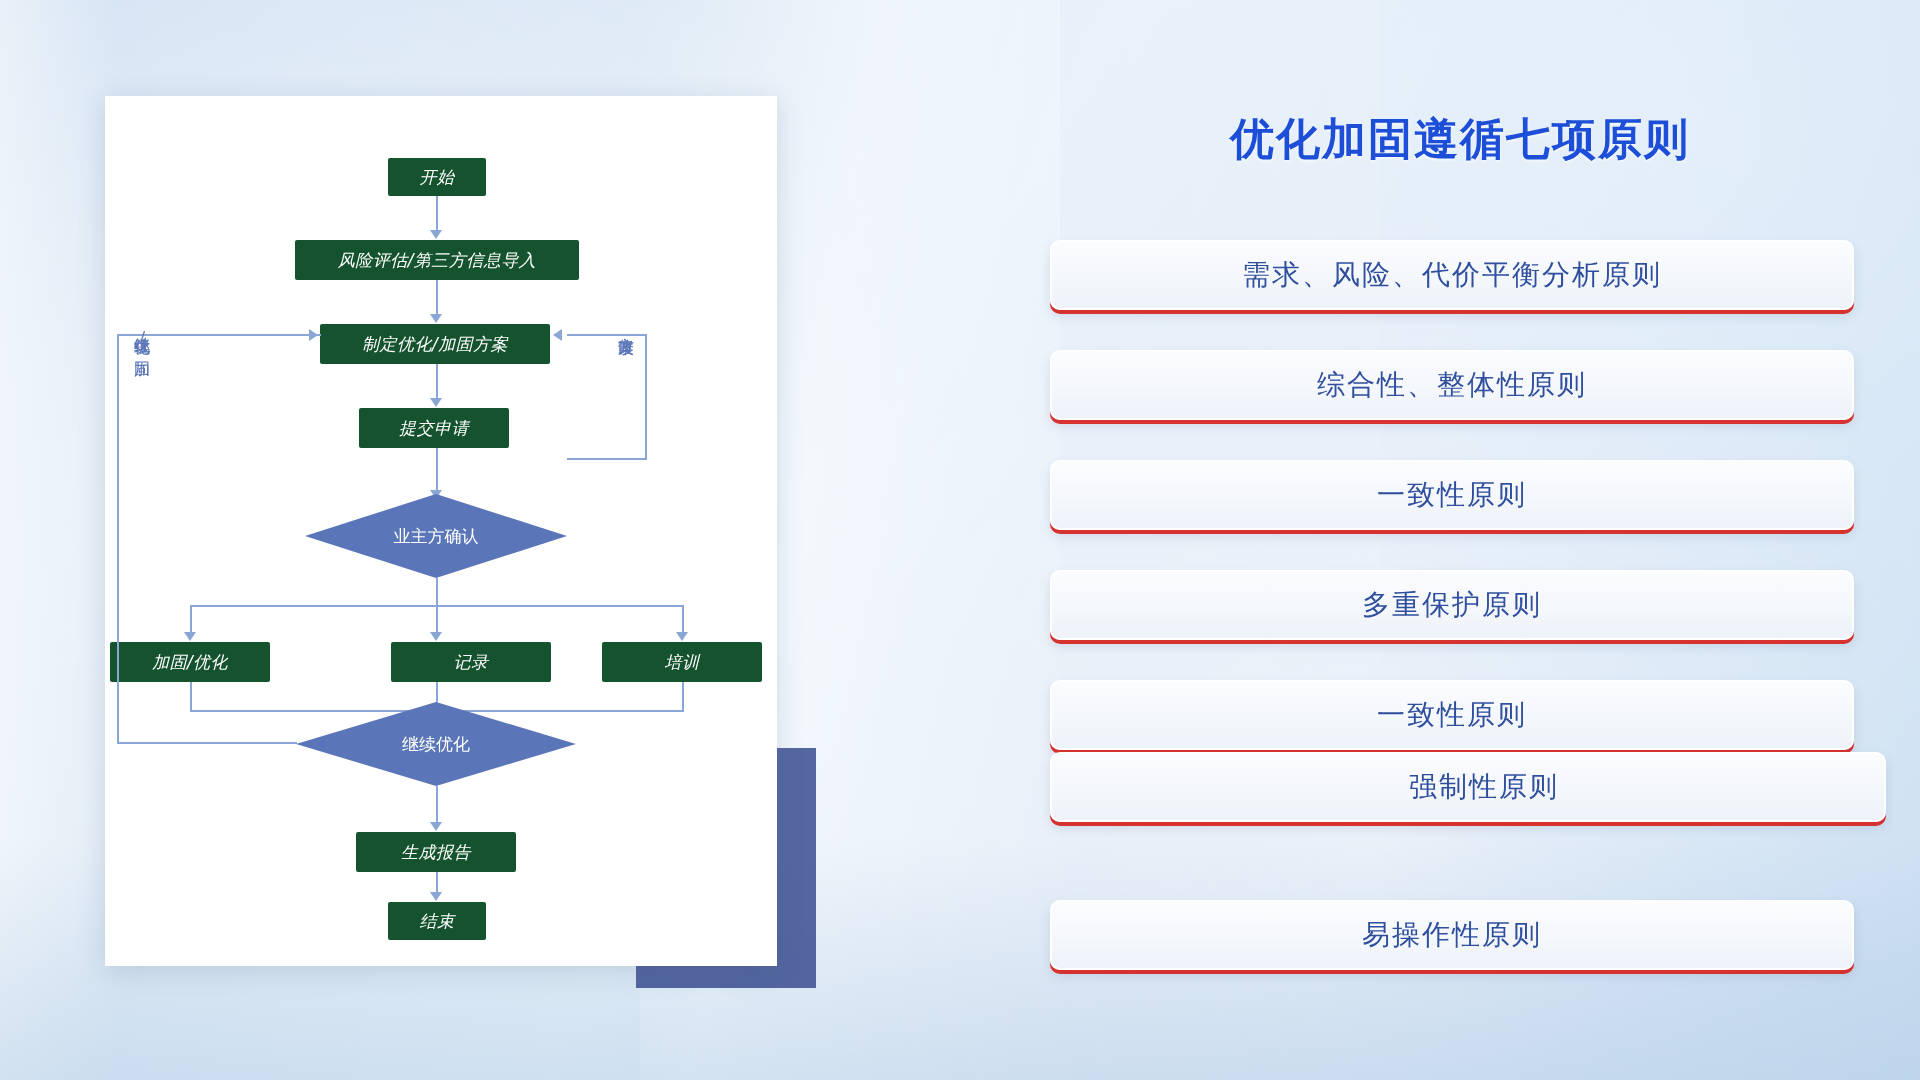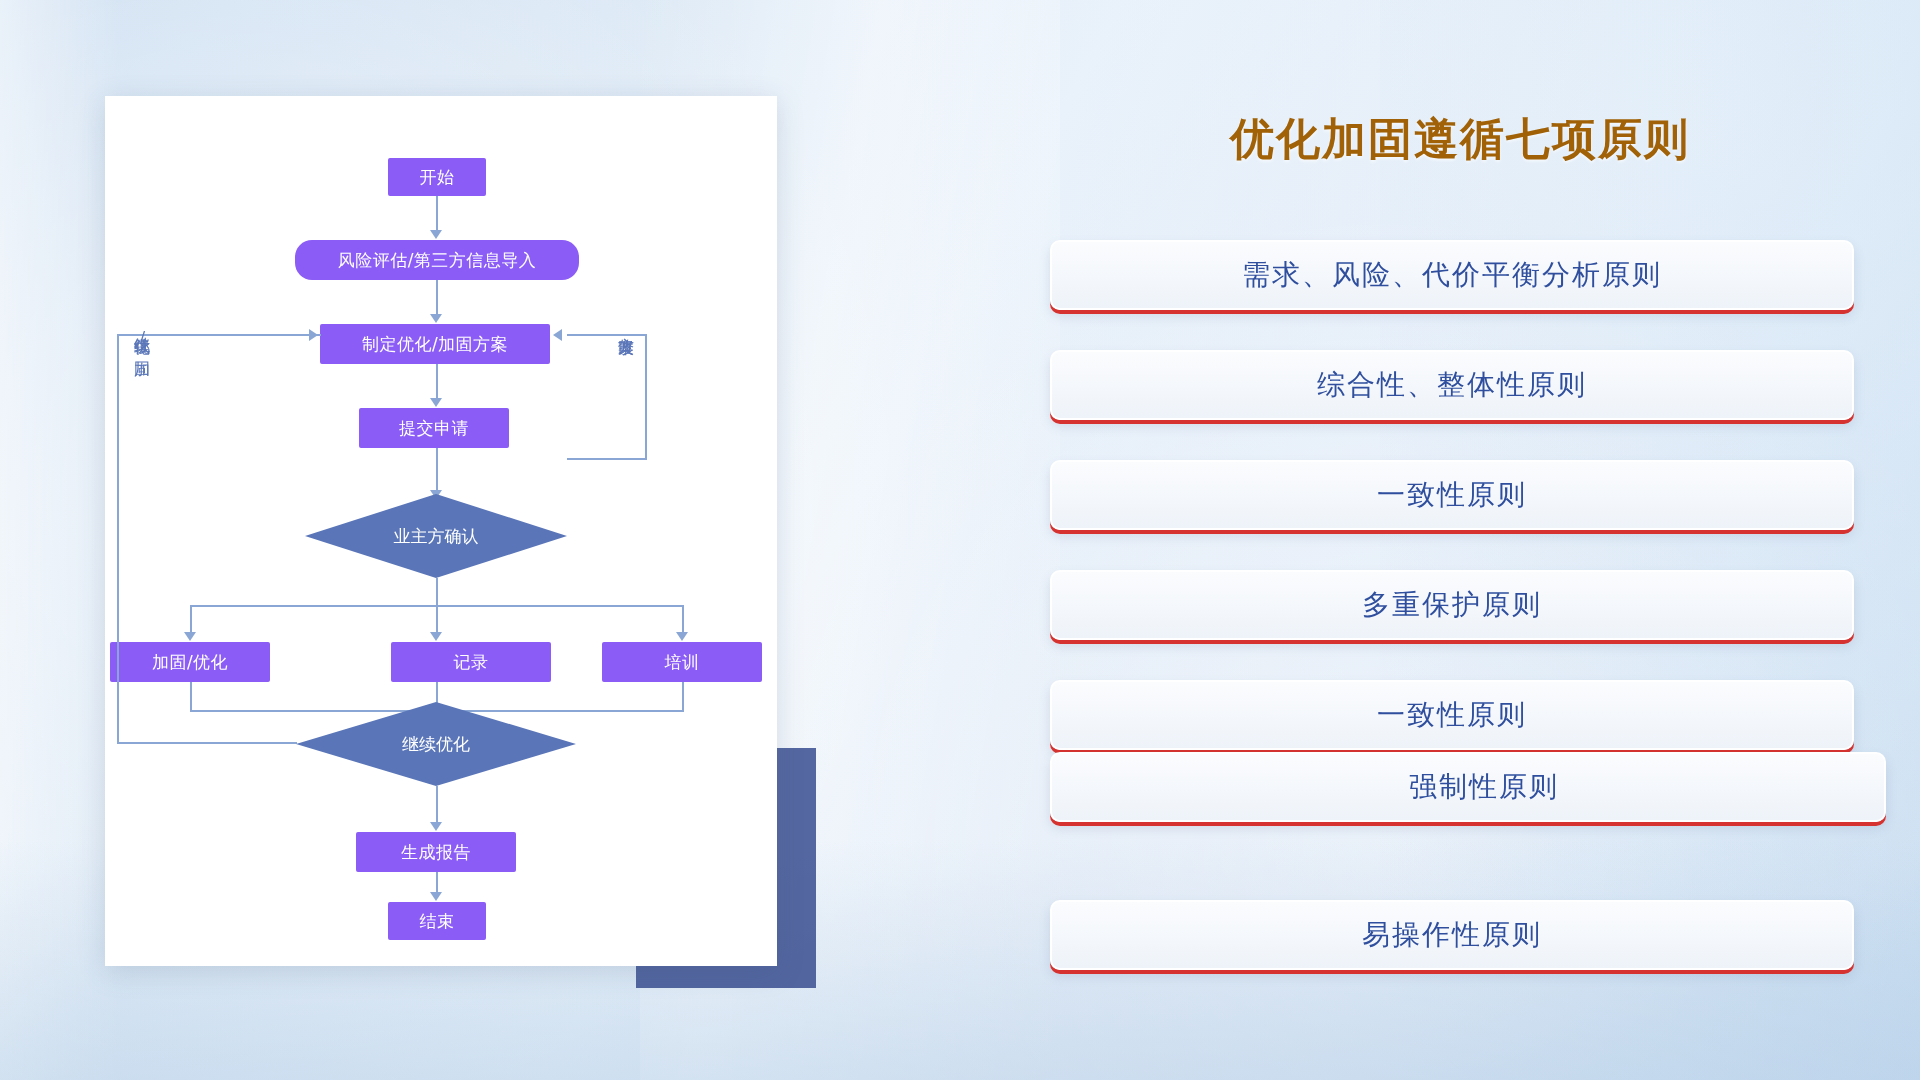--- a/index.html
+++ b/index.html
@@ -26,24 +26,25 @@
     position:absolute;left:636px;top:748px;width:180px;height:240px;
     background:#3a4e8f;opacity:.85;
   }
   .flow-card{
     position:absolute;left:105px;top:96px;width:672px;height:870px;
     background:#ffffff;box-shadow:0 6px 26px rgba(60,86,130,.18);
   }
   .flow-inner{position:absolute;inset:0;}
 
   .node{
-    position:absolute;background:#8b5cf6;color:#ffffff;
+    position:absolute;background:#14532d;color:#ffffff;
     display:flex;align-items:center;justify-content:center;
     font-size:17px;letter-spacing:.5px;white-space:nowrap;
     border-radius:2px;
+    font-style:italic;
   }
   .diamond{
     position:absolute;background:#5a76b8;color:#fff;
     display:flex;align-items:center;justify-content:center;
     font-size:17px;white-space:nowrap;
     clip-path:polygon(50% 0,100% 50%,50% 100%,0 50%);
   }
   .line{position:absolute;background:#8aa6d4;}
   .vline{width:2px;}
   .hline{height:2px;}
@@ -64,21 +65,21 @@
   }
   .vlabel{
     position:absolute;color:#5a76b8;font-size:16px;line-height:19px;
     writing-mode:vertical-rl;text-orientation:upright;letter-spacing:1px;
     white-space:nowrap;
   }
 
   
   .right-title{
     position:absolute;left:1150px;top:110px;width:620px;text-align:center;
-    font-size:44px;font-weight:bold;color:#a16207;letter-spacing:2px;
+    font-size:44px;font-weight:bold;color:#1d4ed8;letter-spacing:2px;
     text-shadow:0 2px 3px rgba(255,255,255,.6);
   }
   .principle{
     position:absolute;left:1022px;width:800px;height:66px;
     border:2px solid #ffffff;border-radius:10px;
     background:linear-gradient(180deg,#fbfcfe 0%,#eef3f9 100%);
     box-shadow:0 4px 0 0 #d6322f, 0 6px 12px rgba(80,100,140,.16);
     display:flex;align-items:center;justify-content:center;
     color:#2f4f9e;font-size:28px;letter-spacing:2px;margin-left:28px;
   }
@@ -95,21 +96,21 @@
 
   <div class="card-shadow"></div>
 
   <div class="flow-card">
     <div class="flow-inner">
 
       <div class="node" style="left:283px;top:62px;width:98px;height:38px;">开始</div>
       <div class="line vline" style="left:331px;top:100px;height:38px;"></div>
       <div class="arrow" style="left:325px;top:134px;"></div>
 
-      <div class="node" style="left:190px;top:144px;width:284px;height:40px;border-radius:17px;">风险评估/第三方信息导入</div>
+      <div class="node" style="left:190px;top:144px;width:284px;height:40px;">风险评估/第三方信息导入</div>
       <div class="line vline" style="left:331px;top:184px;height:38px;"></div>
       <div class="arrow" style="left:325px;top:218px;"></div>
 
       <div class="node" style="left:215px;top:228px;width:230px;height:40px;">制定优化/加固方案</div>
       <div class="line vline" style="left:331px;top:268px;height:38px;"></div>
       <div class="arrow" style="left:325px;top:302px;"></div>
 
       <div class="node" style="left:254px;top:312px;width:150px;height:40px;">提交申请</div>
       <div class="line vline" style="left:331px;top:352px;height:48px;"></div>
       <div class="arrow" style="left:325px;top:394px;"></div>

